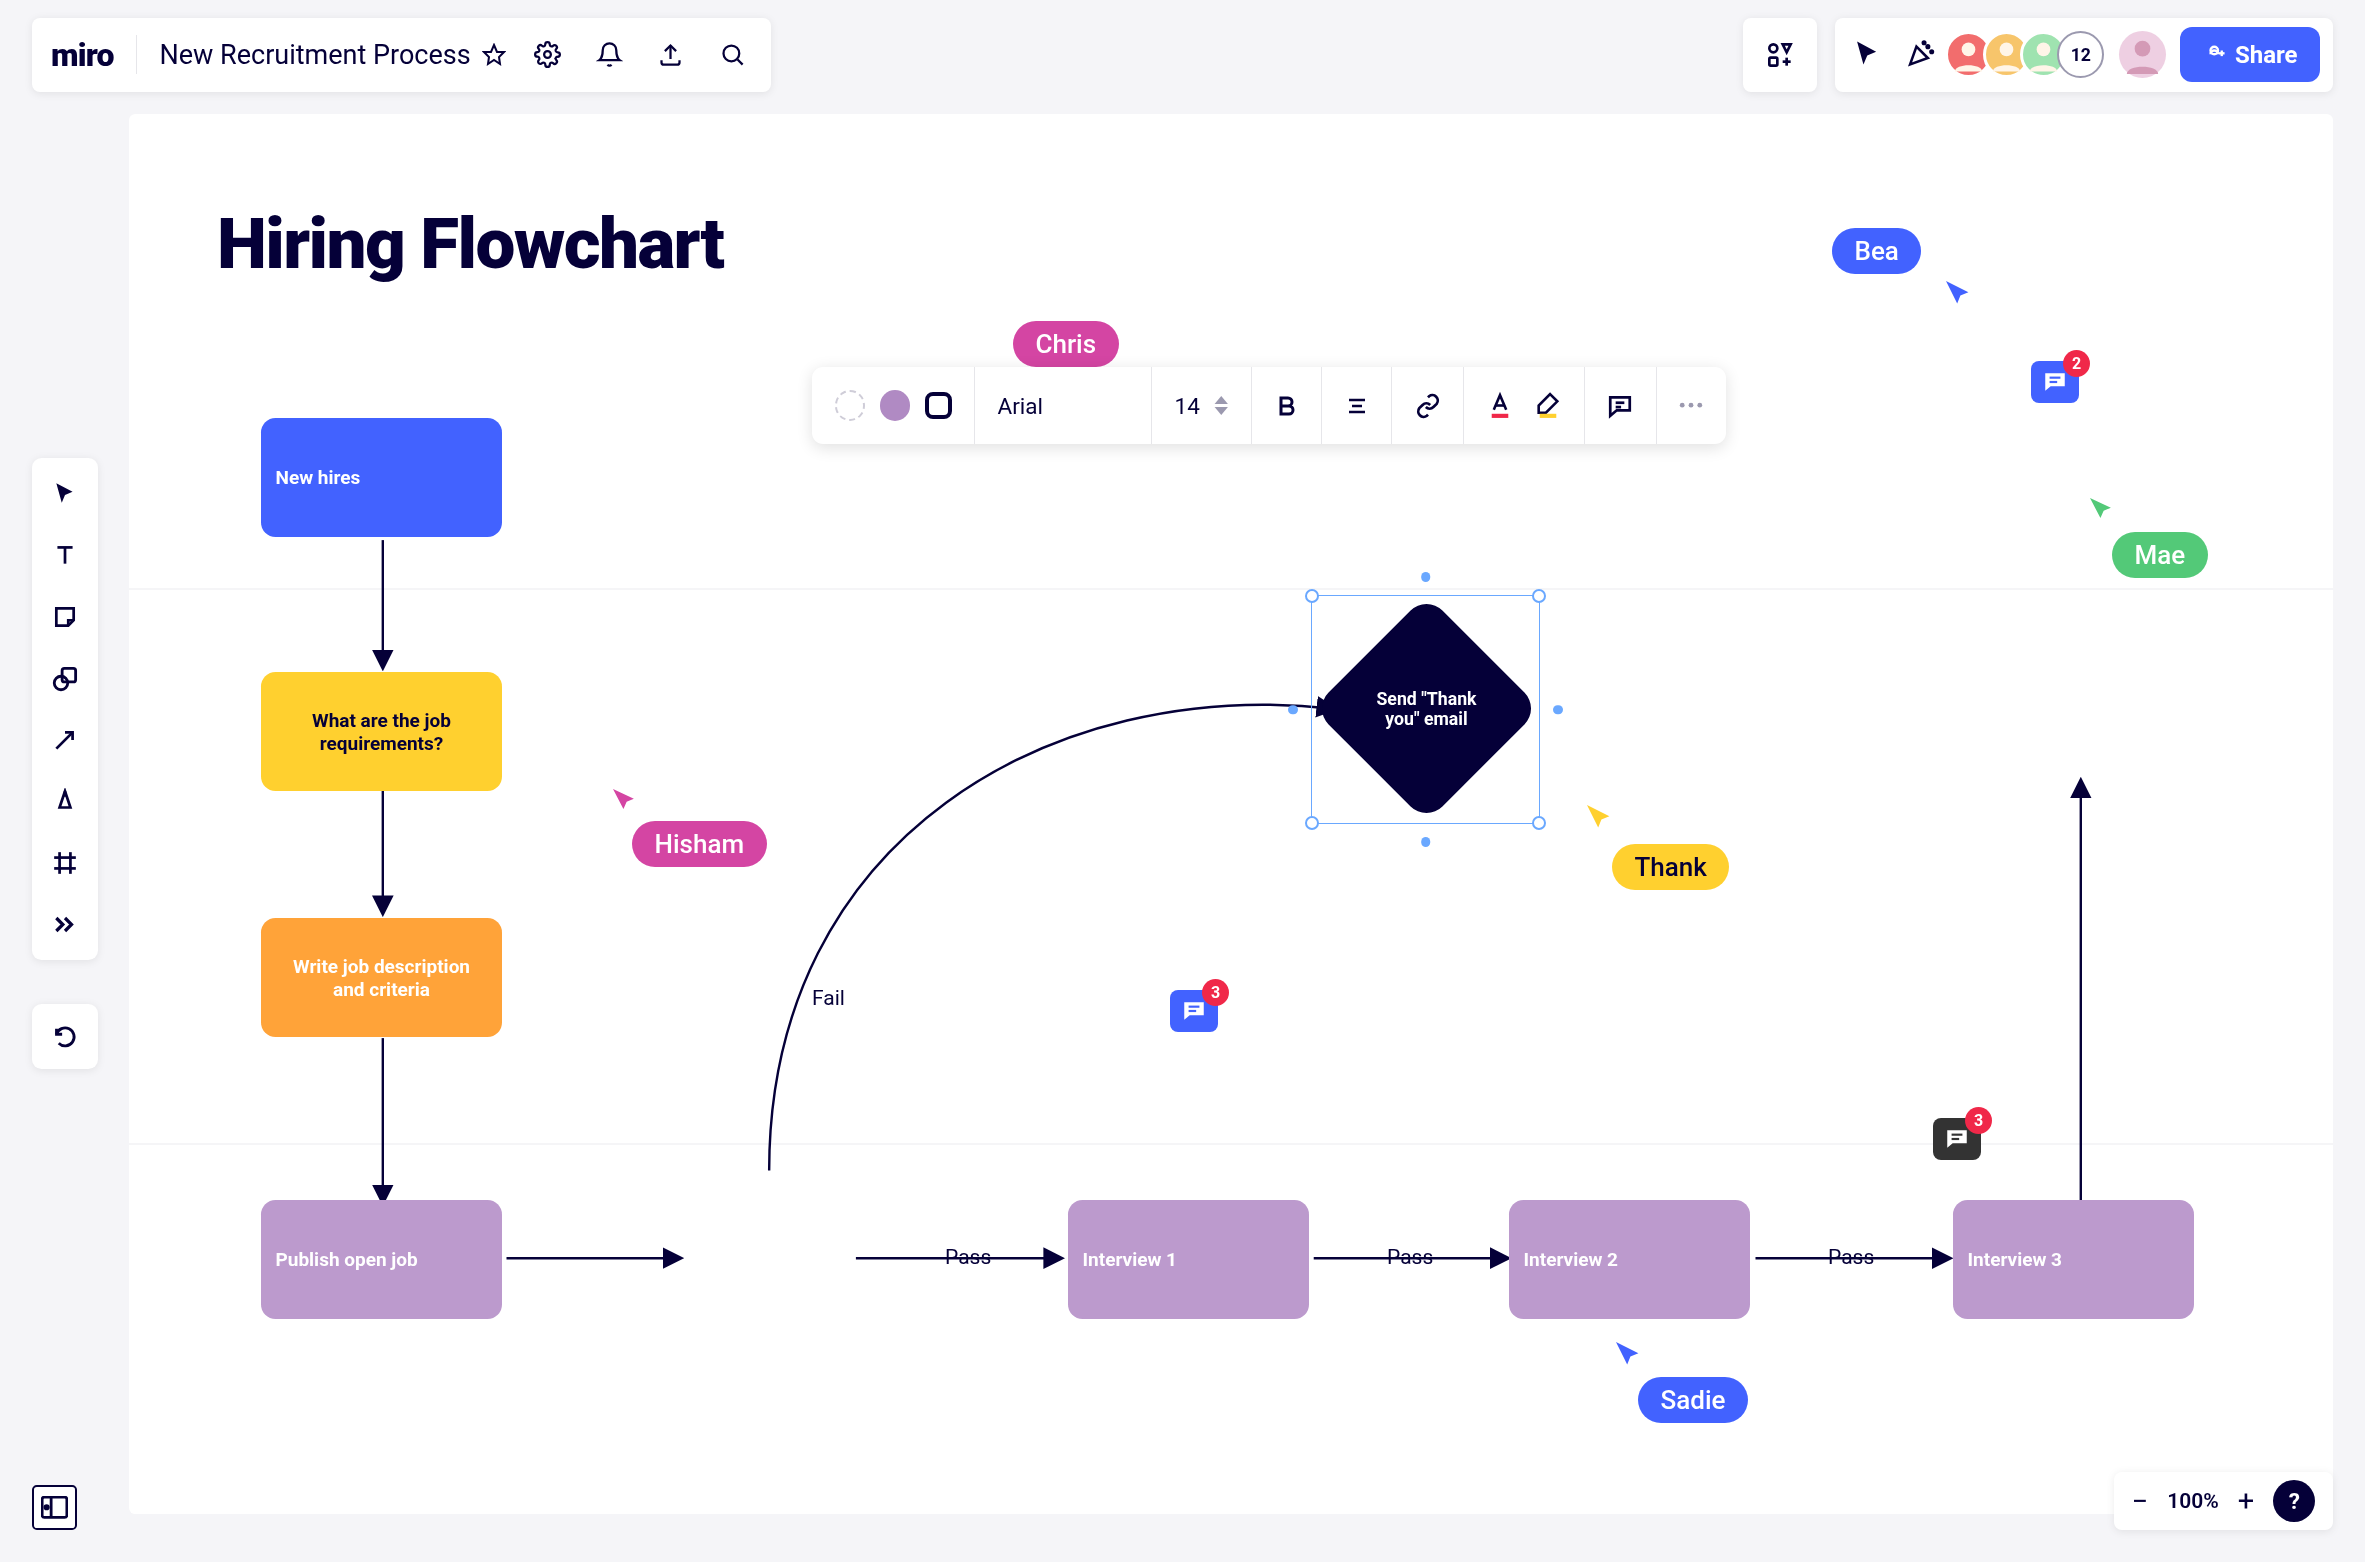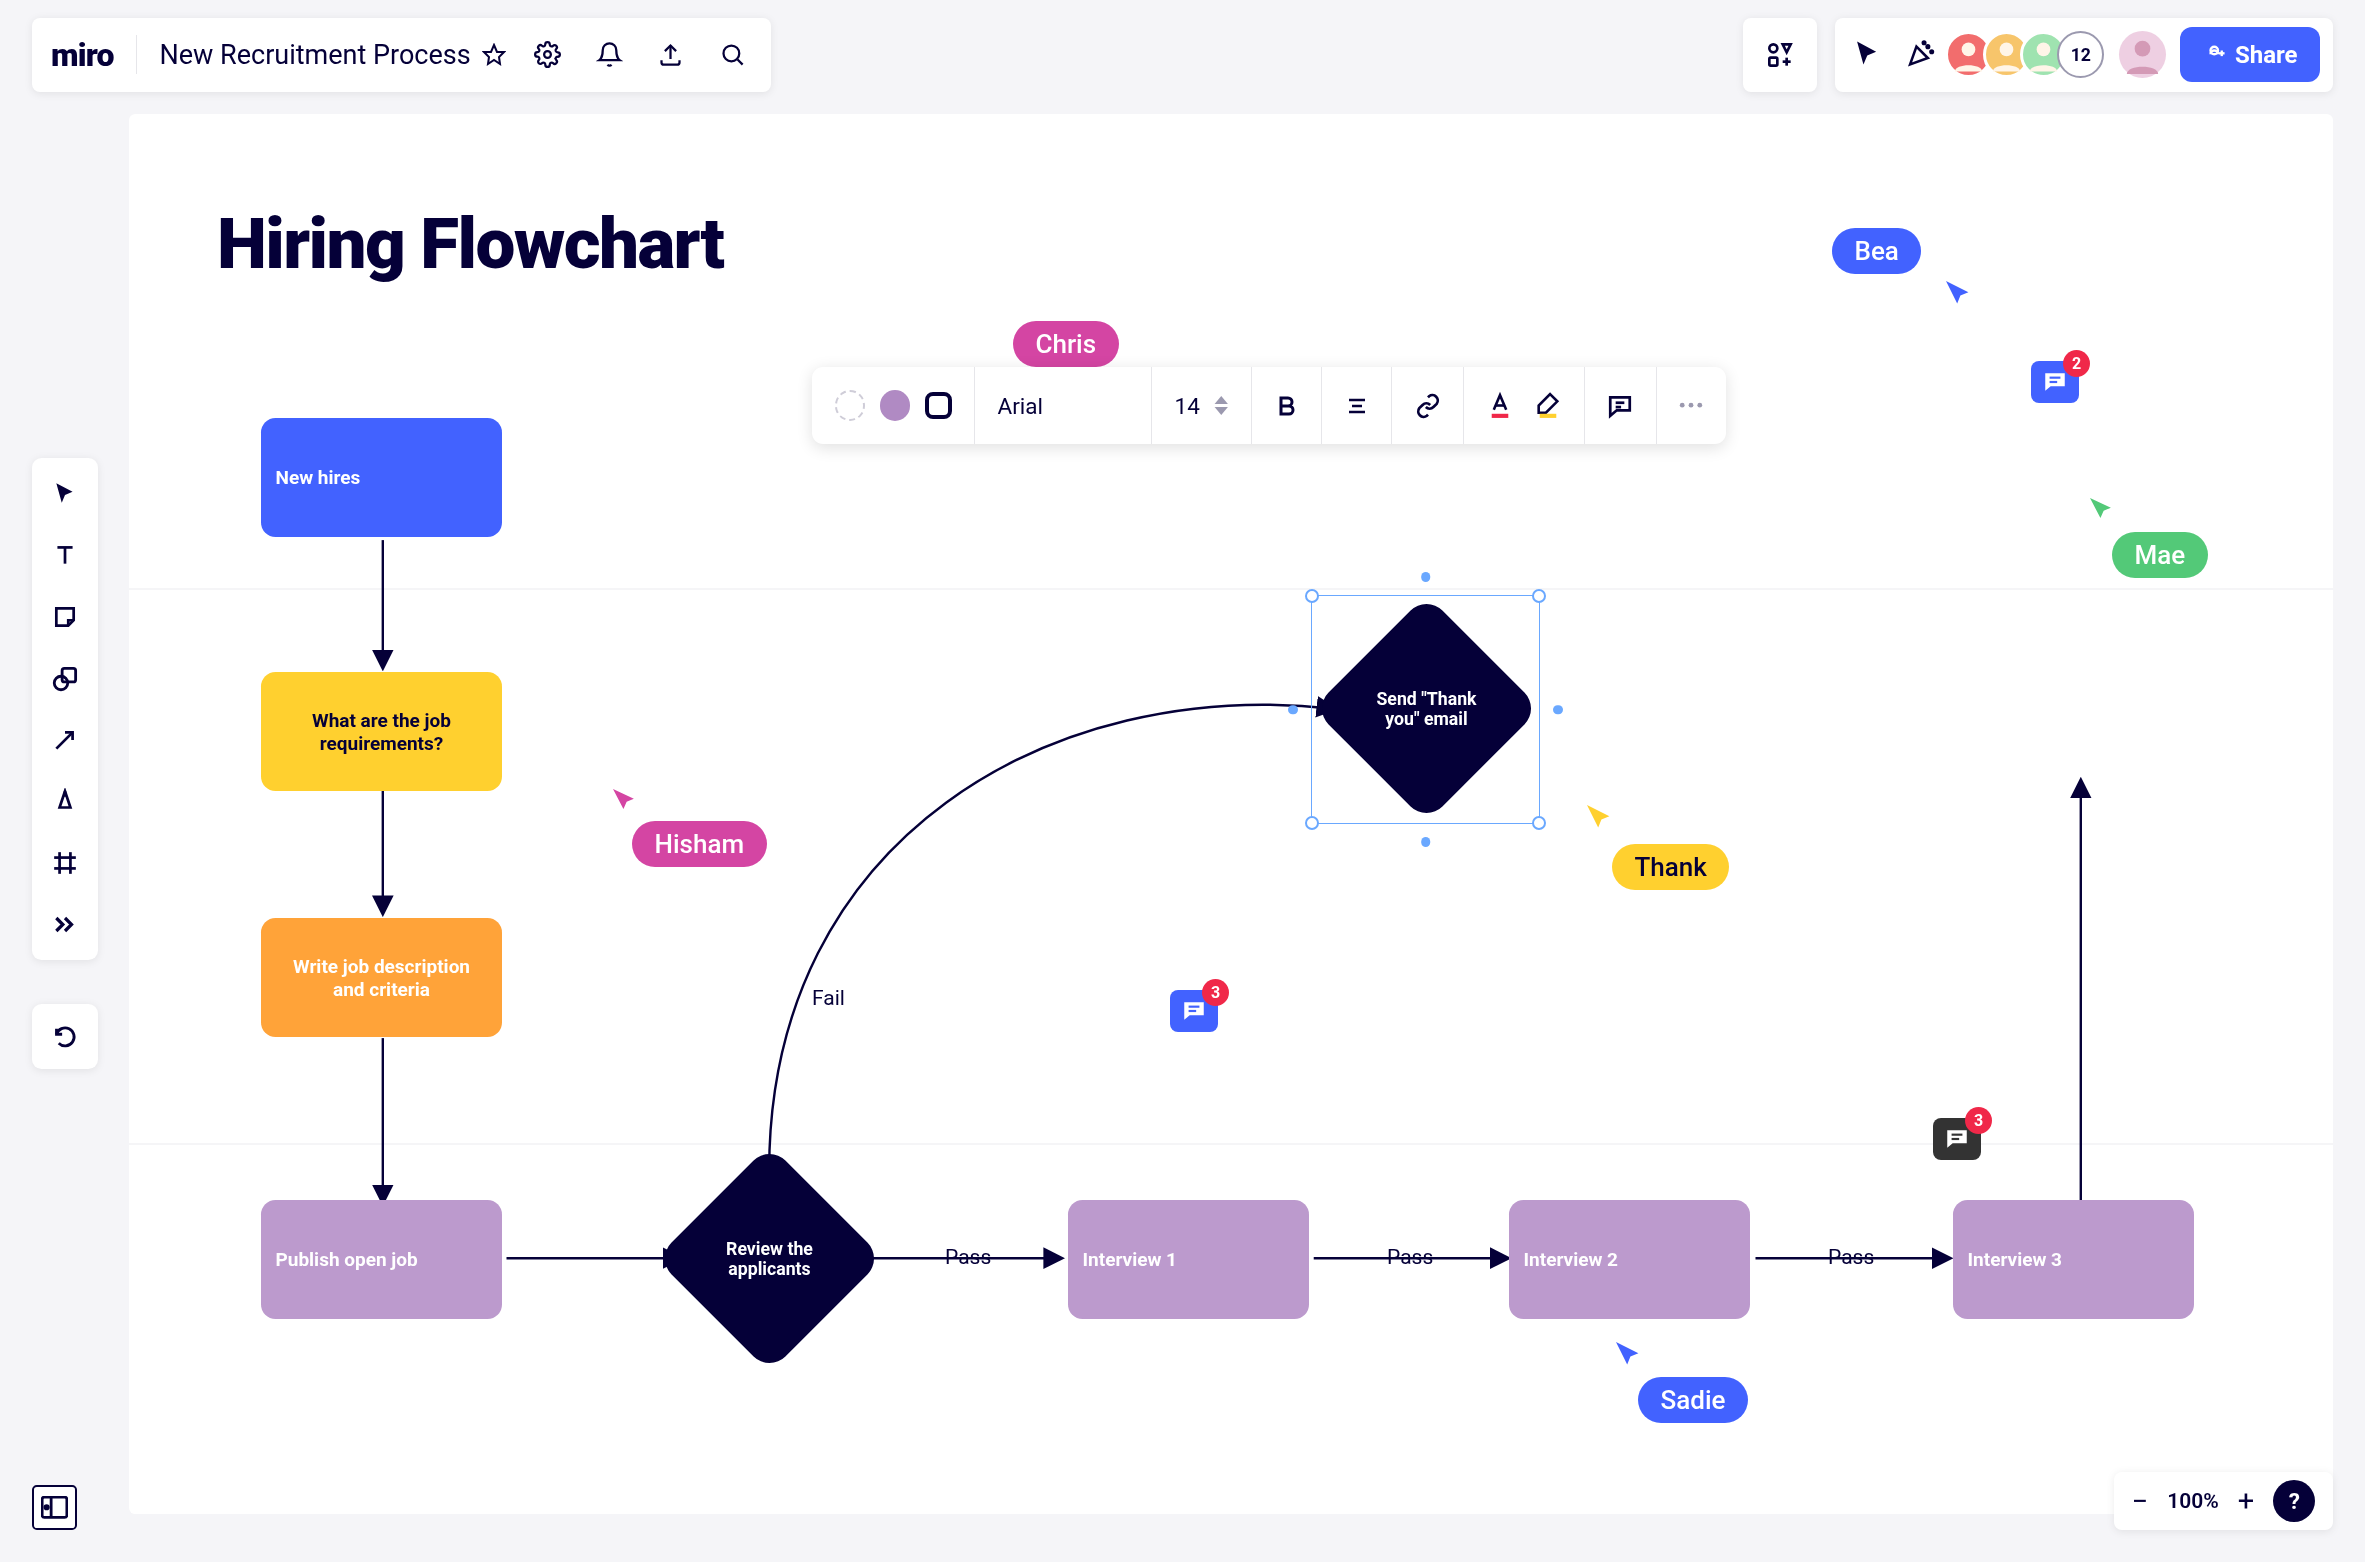--- a/index.html
+++ b/index.html
@@ -279,26 +279,20 @@
   <div class="node yellow" style="left:132px;top:558px;width:241px;height:119px">
       <span>What are the job requirements?</span>
     </div>
   <div class="node orange" style="left:132px;top:804px;width:241px;height:119px">
       <span>Write job description and criteria</span>
     </div>
   <div class="node purple" style="left:132px;top:1086px;width:241px;height:119px">
       <span>Publish open job</span>
     </div>
 
-  <div class="diamond" style="left:560px;top:1064px">
-    <div class="shape"></div>
-      <div class="label">
-        <span>Review the applicants</span>
-      </div>
-  </div>
 
   <div class="node purple" style="left:939px;top:1086px;width:241px;height:119px">
       <span>Interview 1</span>
     </div>
   <div class="node purple" style="left:1380px;top:1086px;width:241px;height:119px">
       <span>Interview 2</span>
     </div>
   <div class="node purple" style="left:1824px;top:1086px;width:241px;height:119px">
       <span>Interview 3</span>
     </div>

